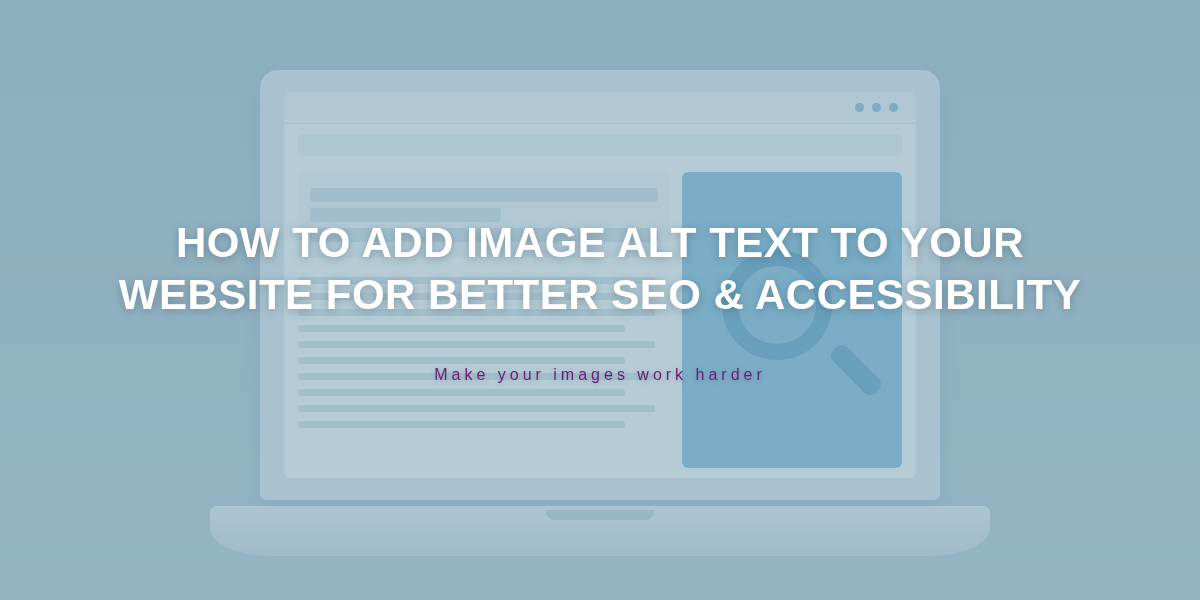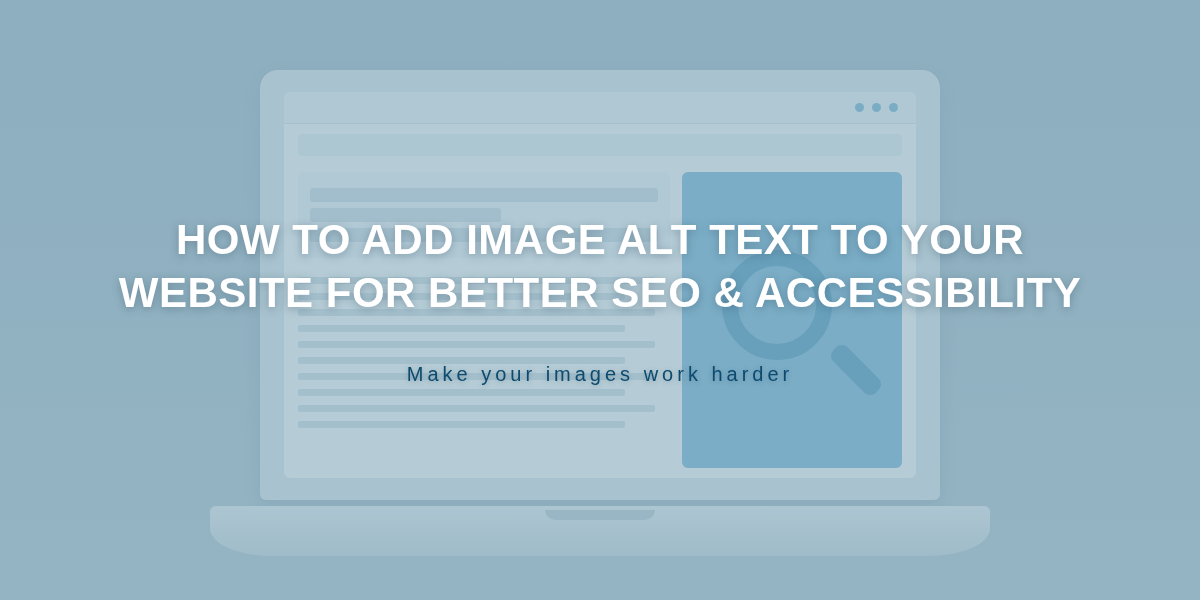--- a/index.html
+++ b/index.html
@@ -145,24 +145,24 @@
   .headline {
     font-size: 42px;
     font-weight: 700;
     line-height: 1.25;
     letter-spacing: 0.5px;
     text-transform: uppercase;
     text-shadow: 0 2px 8px rgba(40,70,90,0.35);
   }
   .subhead {
     margin-top: 44px;
-    font-size: 20px;
+    font-size: 16px;
     font-weight: 400;
     letter-spacing: 4px;
-    color: #0c4a6e;
+    color: #701a75;
     text-shadow: 0 1px 5px rgba(40,70,90,0.3);
   }
 </style>
 </head>
 <body>
 
 <div class="bg">
   <div class="laptop">
     <div class="screen-bezel">
       <div class="screen">

